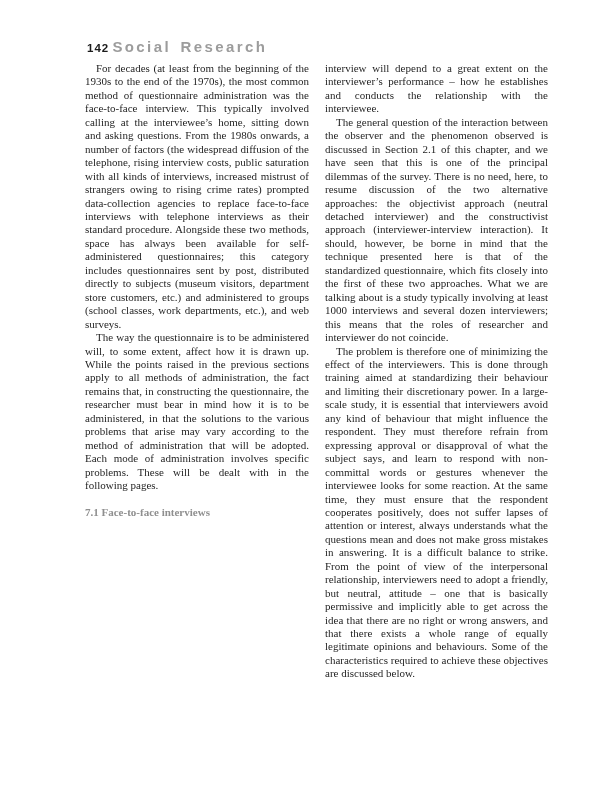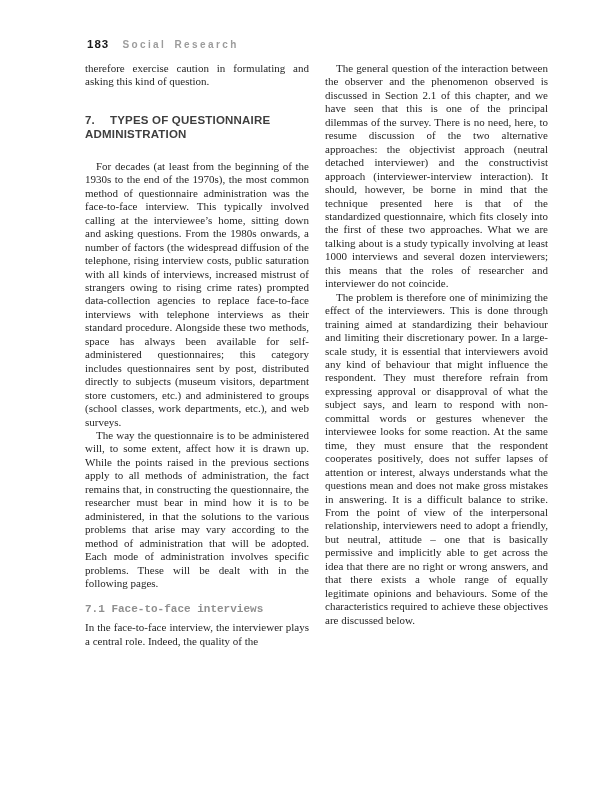--- a/index.html
+++ b/index.html
@@ -21,22 +21,21 @@
     white-space: nowrap;
   }
   .page-num {
     color: #1b1b1b;
     letter-spacing: 1px;
   }
   .book-title {
     color: #9c9c9c;
     letter-spacing: 2.4px;
     word-spacing: 3px;
-    margin-left: 10px;
-    font-size: 10px;
+    font-size: 15px;
   }
   .col {
     position: absolute;
     top: 62px;
     font-size: 11px;
     line-height: 13.45px;
     color: #1f1f1f;
     text-align: justify;
     hyphens: auto;
     -webkit-hyphens: auto;
@@ -53,48 +52,46 @@
     line-height: 14px;
     color: #3e3e3e;
     letter-spacing: 0.2px;
     margin: 24px 0 19px 0;
     text-align: left;
     hyphens: none;
     -webkit-hyphens: none;
   }
   .sec-num { display: inline-block; width: 25px; }
   .sub-head {
-    font-family: Liberation Mono, monospace;
+    font-family: Liberation Serif, serif;
     font-weight: bold;
     font-size: 11px;
     line-height: 13px;
     color: #8f8f8f;
     margin: 13px 0 5px 0;
     text-align: left;
     hyphens: none;
     -webkit-hyphens: none;
   }
 </style>
 </head>
 <body>
 
 <div class="page">
 
   <header class="page-header">
-    <span class="page-num">183</span>
+    <span class="page-num">142</span>
     <span class="book-title">Social Research</span>
   </header>
 
   <div class="col col-left">
-      <p class="para"><span>therefore exercise caution in formulating and asking this kind of question.</span></p>
-      <h2 class="sec-head"><span class="sec-num">7.</span><span>TYPES OF QUESTIONNAIRE ADMINISTRATION</span></h2>
       <p class="para indent"><span>For decades (at least from the beginning of the 1930s to the end of the 1970s), the most common method of questionnaire administration was the face-to-face interview. This typically involved calling at the interviewee’s home, sitting down and asking questions. From the 1980s onwards, a number of factors (the widespread diffusion of the telephone, rising interview costs, public saturation with all kinds of interviews, increased mistrust of strangers owing to rising crime rates) prompted data-collection agencies to replace face-to-face interviews with telephone interviews as their standard procedure. Alongside these two methods, space has always been available for self-administered questionnaires; this category includes questionnaires sent by post, distributed directly to subjects (museum visitors, department store customers, etc.) and administered to groups (school classes, work departments, etc.), and web surveys.</span></p>
       <p class="para indent"><span>The way the questionnaire is to be administered will, to some extent, affect how it is drawn up. While the points raised in the previous sections apply to all methods of administration, the fact remains that, in constructing the questionnaire, the researcher must bear in mind how it is to be administered, in that the solutions to the various problems that arise may vary according to the method of administration that will be adopted. Each mode of administration involves specific problems. These will be dealt with in the following pages.</span></p>
       <h3 class="sub-head">7.1 Face-to-face interviews</h3>
-      <p class="para"><span>In the face-to-face interview, the interviewer plays a central role. Indeed, the quality of the</span></p>
     </div>
 
   <div class="col col-right">
+      <p class="para"><span>interview will depend to a great extent on the interviewer’s performance – how he establishes and conducts the relationship with the interviewee.</span></p>
       <p class="para indent"><span>The general question of the interaction between the observer and the phenomenon observed is discussed in Section 2.1 of this chapter, and we have seen that this is one of the principal dilemmas of the survey. There is no need, here, to resume discussion of the two alternative approaches: the </span><span class="it">objectivist approach</span><span> (neutral detached interviewer) and the </span><span class="it">constructivist approach</span><span> (interviewer-interview interaction). It should, however, be borne in mind that the technique presented here is that of the standardized questionnaire, which fits closely into the first of these two approaches. What we are talking about is a study typically involving at least 1000 interviews and several dozen interviewers; this means that the roles of researcher and interviewer do not coincide.</span></p>
       <p class="para indent"><span>The problem is therefore one of minimizing the effect of the interviewers. This is done through training aimed at standardizing their behaviour and limiting their discretionary power. In a large-scale study, it is essential that interviewers </span><span class="it">avoid any kind of behaviour that might influence the respondent</span><span>. They must therefore refrain from expressing approval or disapproval of what the subject says, and learn to respond with non-committal words or gestures whenever the interviewee looks for some reaction. At the same time, they must ensure that the respondent cooperates positively, does not suffer lapses of attention or interest, always understands what the questions mean and does not make gross mistakes in answering. It is a difficult balance to strike. From the point of view of the interpersonal relationship, interviewers need to adopt a friendly, but neutral, attitude – one that is basically permissive and implicitly able to get across the idea that there are no right or wrong answers, and that there exists a whole range of equally legitimate opinions and behaviours. Some of the characteristics required to achieve these objectives are discussed below.</span></p>
     </div>
 
 </div>
 
 </body></html>

